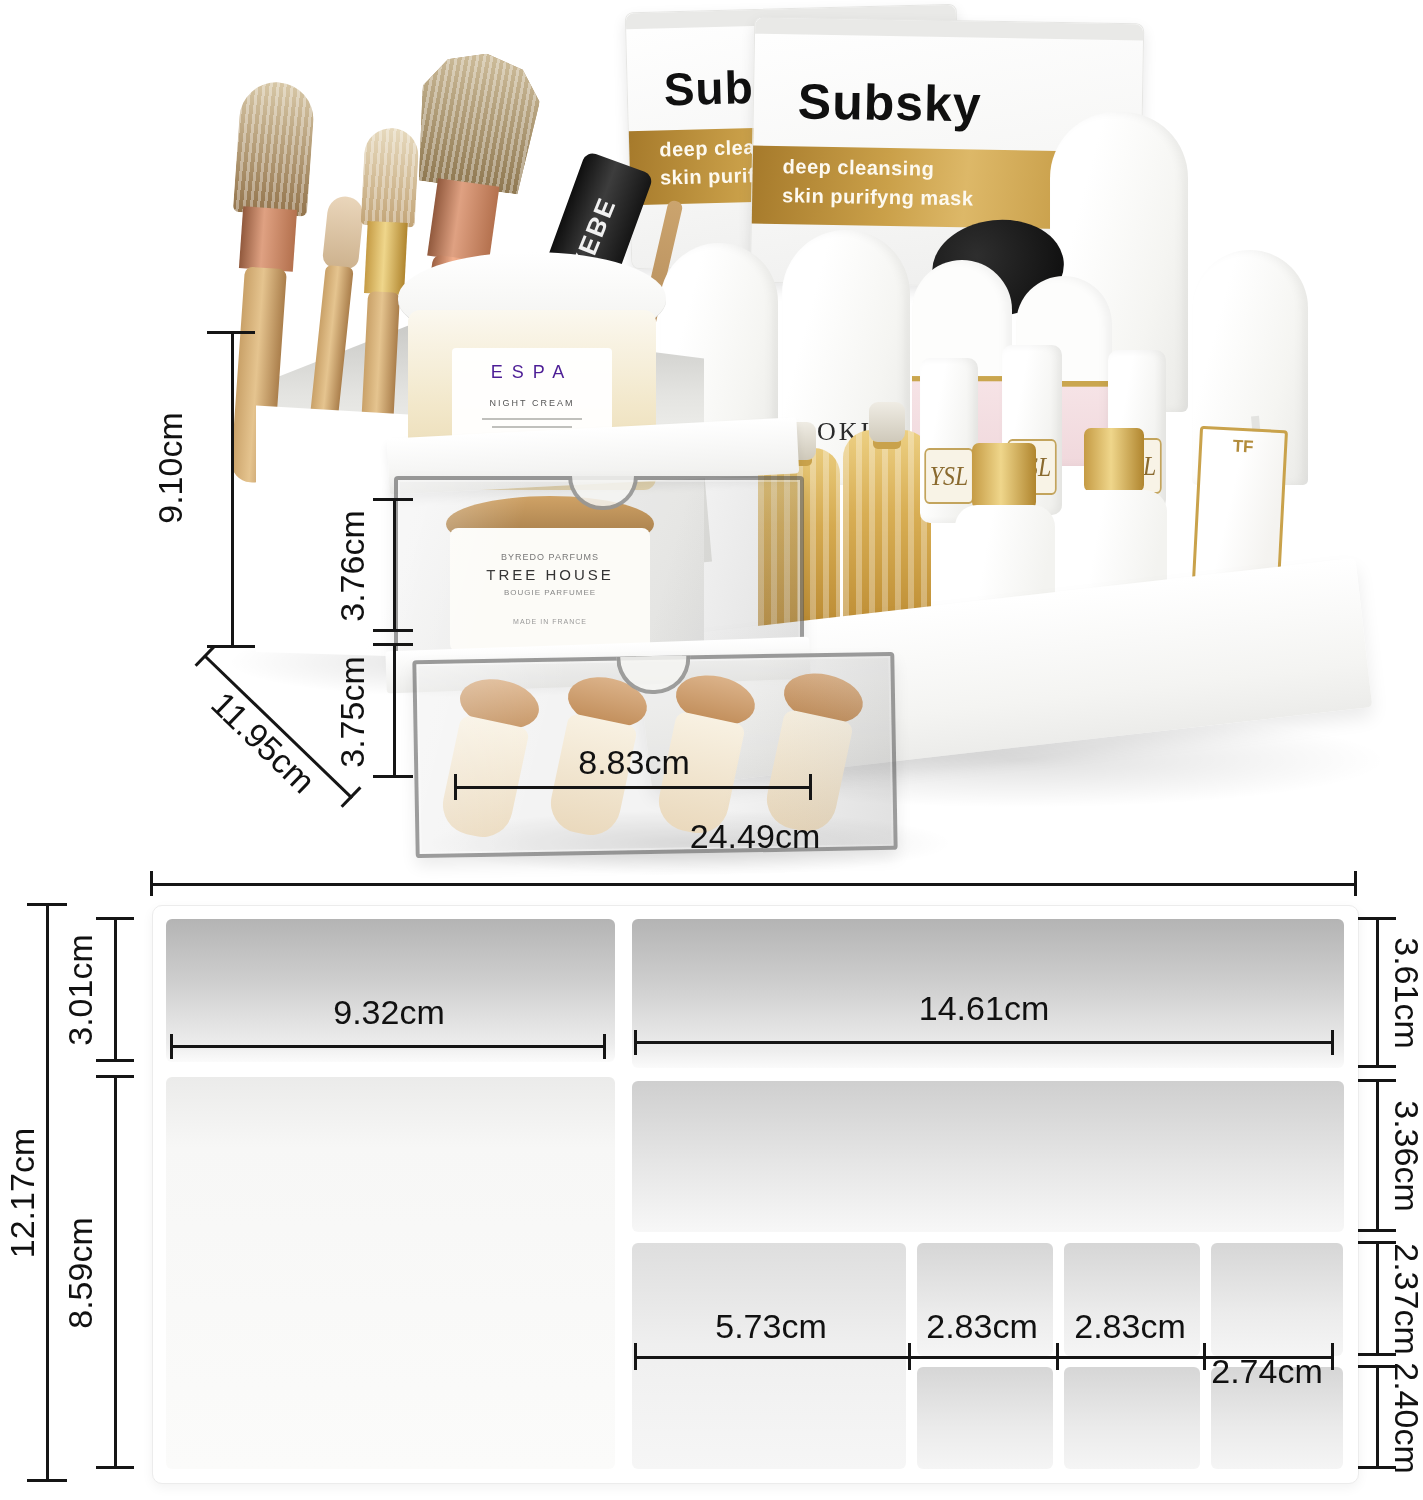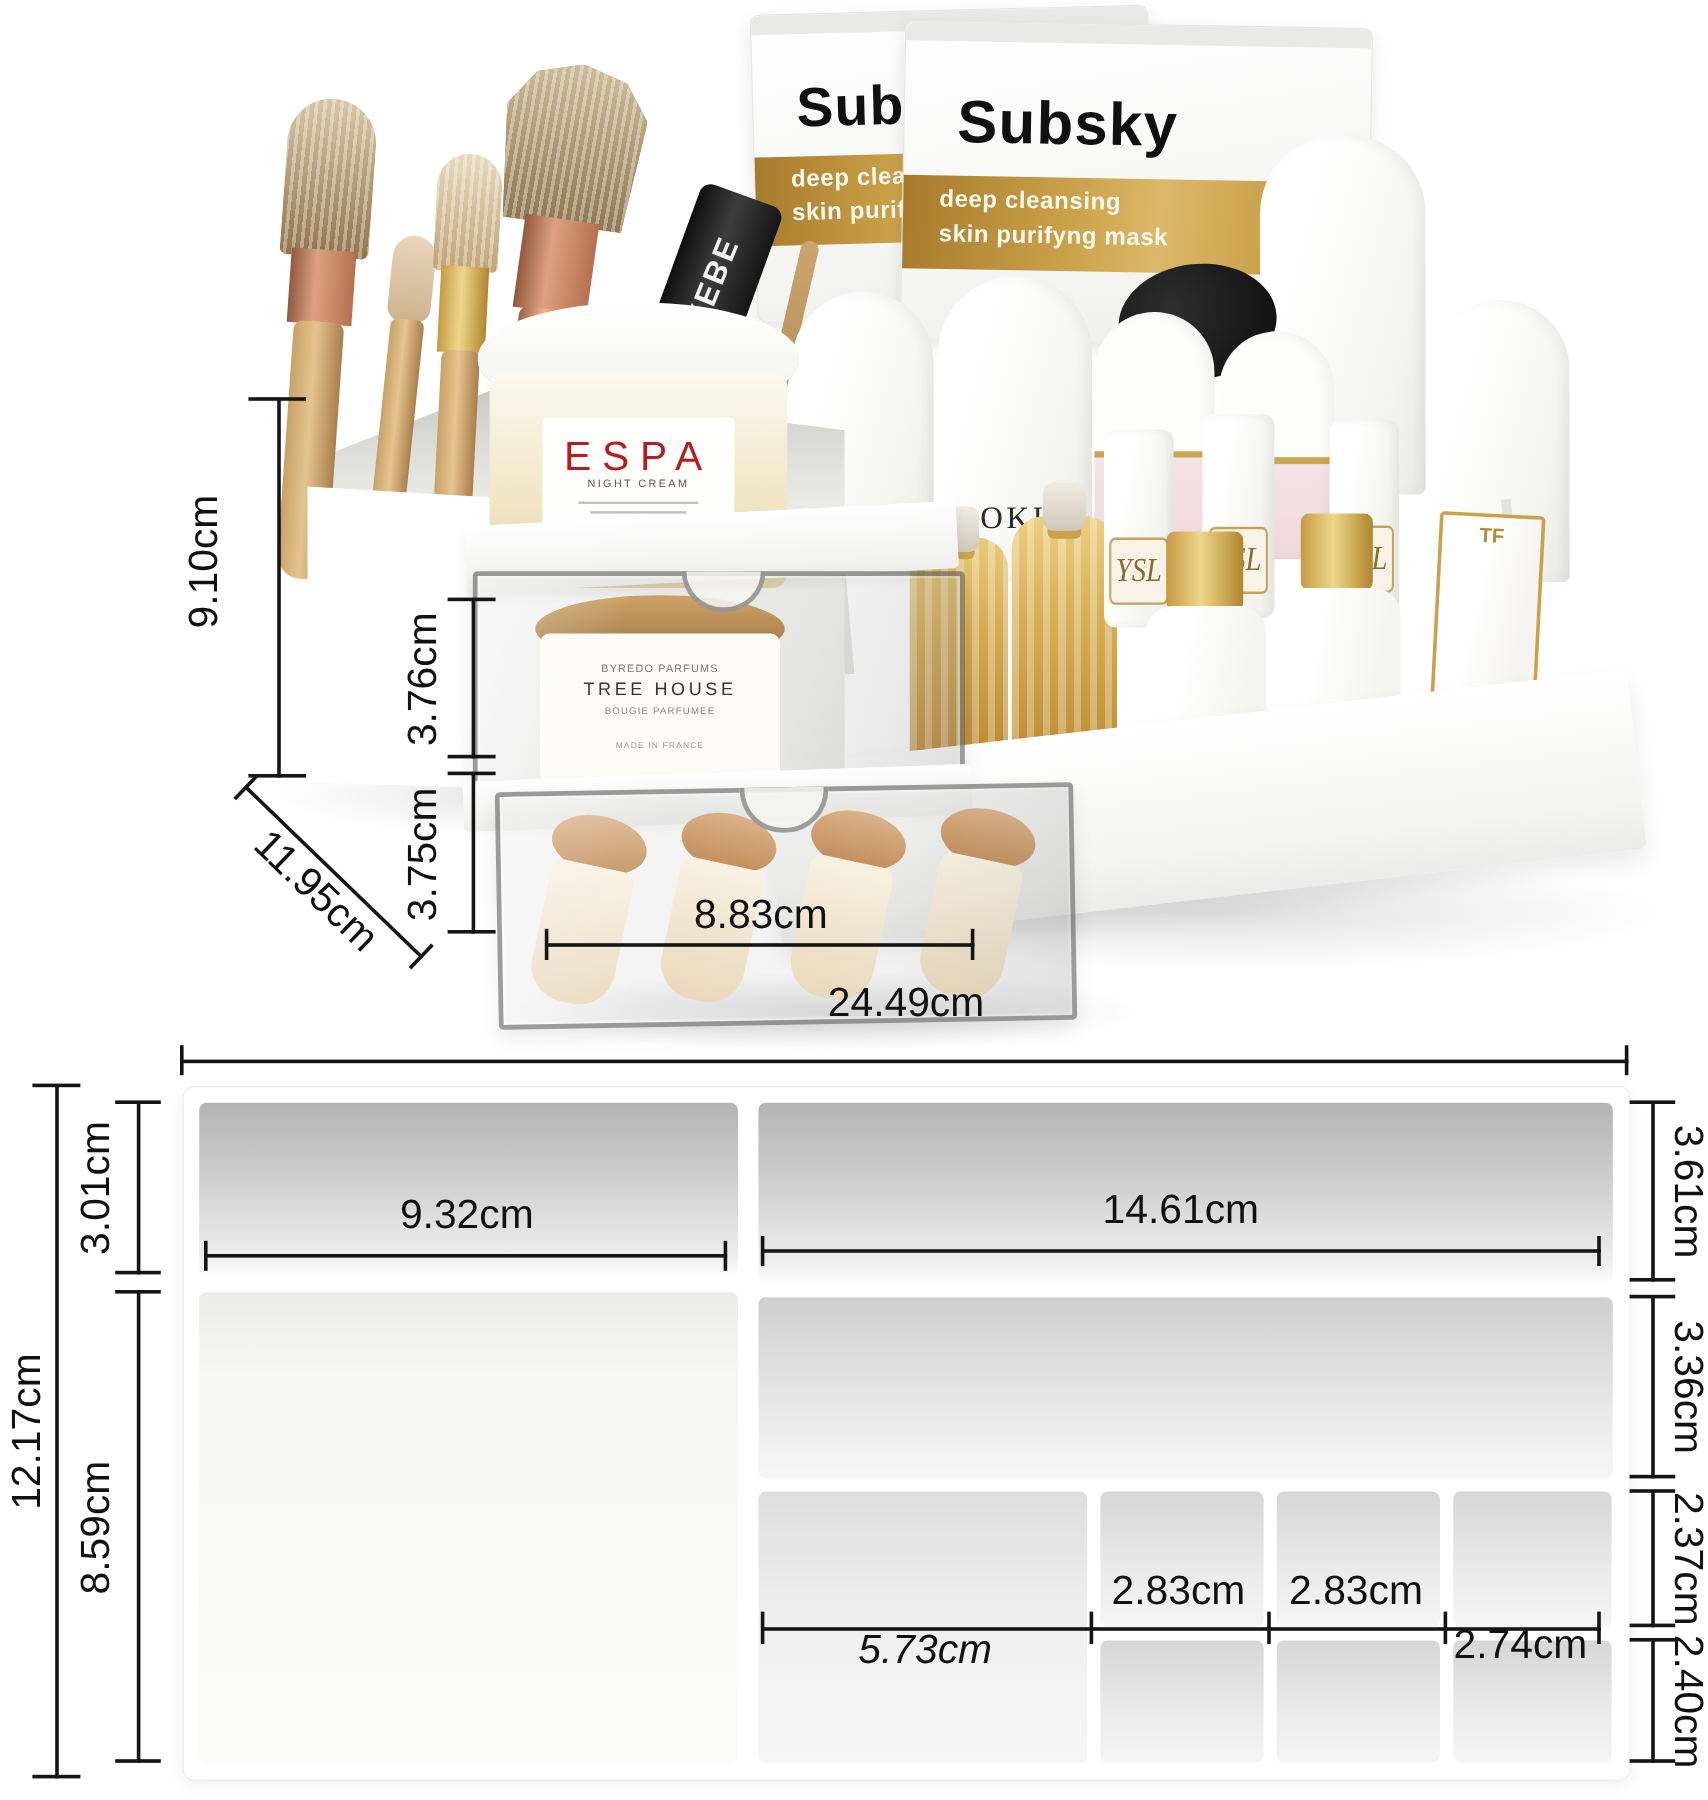--- a/index.html
+++ b/index.html
@@ -148,21 +148,21 @@
     <div class="rosegold abs" style="left:28px;top:130px;width:62px;height:78px;"></div>
     <div class="rosegold abs" style="left:34px;top:206px;width:50px;height:180px;border-radius:8px 8px 18px 18px;filter:brightness(1.08);"></div>
   </div>
 
   <div class="abs" style="left:256px;top:392px;width:448px;height:268px;clip-path:polygon(0 5%,100% 15%,100% 96%,58% 100%,0 97%);background:linear-gradient(115deg,#ffffff 40%,#f3f3f1 75%,#ebebe9 100%);box-shadow:0 8px 14px rgba(0,0,0,.06);"></div>
 
   <div class="abs" style="left:398px;top:252px;width:268px;height:250px;">
     <div class="abs" style="left:0;top:0;width:268px;height:92px;border-radius:134px/46px;background:linear-gradient(180deg,#ffffff 0%,#f1f1ee 100%);border-bottom:2px solid #d9d9d6;"></div>
     <div class="abs" style="left:10px;top:58px;width:248px;height:180px;border-radius:12px;background:linear-gradient(180deg,#fbf8ef 0%,#f2e7c9 55%,#e7d6ad 100%);">
       <div class="abs" style="left:44px;top:38px;width:160px;height:92px;background:rgba(255,255,255,.95);border-radius:4px;">
-        <div class="abs" style="left:0;top:14px;width:100%;text-align:center;font-size:34px;letter-spacing:9px;color:#b91c1c;">ESPA</div>
+        <div class="abs" style="left:0;top:14px;width:100%;text-align:center;font-size:18px;letter-spacing:9px;color:#4c1d95;">ESPA</div>
         <div class="abs" style="left:0;top:50px;width:100%;text-align:center;font-size:9px;letter-spacing:2px;color:#555;">NIGHT CREAM</div>
         <div class="tiny-line" style="left:30px;top:70px;width:100px;"></div>
         <div class="tiny-line" style="left:40px;top:78px;width:80px;"></div>
       </div>
     </div>
   </div>
   <div class="abs" style="left:388px;top:428px;width:410px;height:56px;transform:rotate(-3deg);border-radius:4px;background:linear-gradient(180deg,#ffffff 0%,#efefed 100%);box-shadow:0 6px 10px rgba(0,0,0,.07);"></div>
 
   <div class="acrylic" style="left:394px;top:476px;width:402px;height:180px;">
     <div class="abs" style="left:48px;top:16px;width:208px;height:56px;border-radius:104px/28px;background:linear-gradient(180deg,#cfa266 0%,#9a7342 100%);"></div>
@@ -262,21 +262,21 @@
     <div class="dim-label" style="left:834px;top:988px;width:300px;">14.61cm</div>
   </div>
 
   <div>
     <div class="dl-h" style="left:636px;top:1356px;width:698px;"></div>
     <div class="tk-v" style="left:634px;top:1343px;height:27px;"></div>
     <div class="tk-v" style="left:908px;top:1343px;height:27px;"></div>
     <div class="tk-v" style="left:1056px;top:1343px;height:27px;"></div>
     <div class="tk-v" style="left:1203px;top:1343px;height:27px;"></div>
     <div class="tk-v" style="left:1331px;top:1343px;height:27px;"></div>
-    <div class="dim-label" style="left:671px;top:1355px;width:200px;font-style:italic;">5.73cm</div>
+    <div class="dim-label" style="left:671px;top:1306px;width:200px;">5.73cm</div>
     <div class="dim-label" style="left:882px;top:1306px;width:200px;">2.83cm</div>
     <div class="dim-label" style="left:1030px;top:1306px;width:200px;">2.83cm</div>
     <div class="dim-label" style="left:1167px;top:1306px;width:200px;margin-top:45px;">2.74cm</div>
   </div>
 
   <div>
     <div class="dl-v" style="left:46px;top:905px;height:577px;"></div>
     <div class="tk-h" style="left:27px;top:903px;"></div>
     <div class="tk-h" style="left:27px;top:1479px;"></div>
     <div class="dim-label rot-l" style="left:-68px;top:1173px;width:180px;">12.17cm</div>

